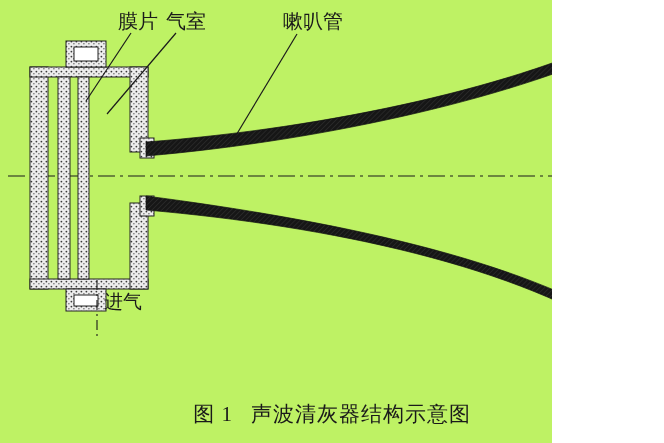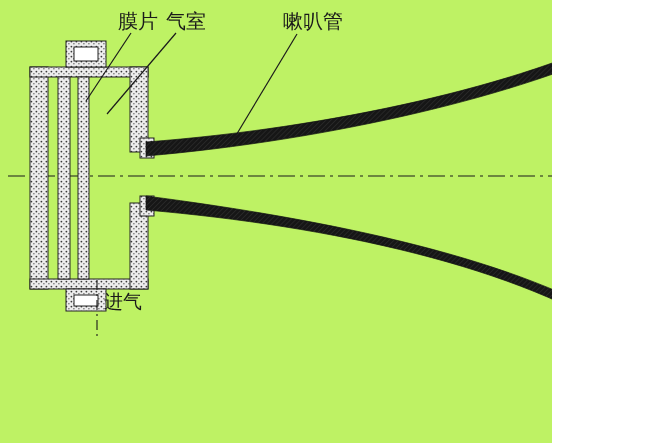--- a/index.html
+++ b/index.html
@@ -109,14 +109,17 @@
       <line x1="176" y1="33" x2="107" y2="114"></line>
       <line x1="297" y1="34" x2="229" y2="147"></line>
     </g>
 
     <text x="118" y="28" class="svg-label">膜片</text>
     <text x="166" y="28" class="svg-label">气室</text>
     <text x="283" y="28" class="svg-label">嗽叭管</text>
     <text x="104" y="308" class="svg-label-small">进气</text>
   </svg>
 
+  <div class="caption">
+    <span class="cap-num">图 1</span><span>声波清灰器结构示意图</span>
+  </div>
 
 </div>
 
 </body></html>

